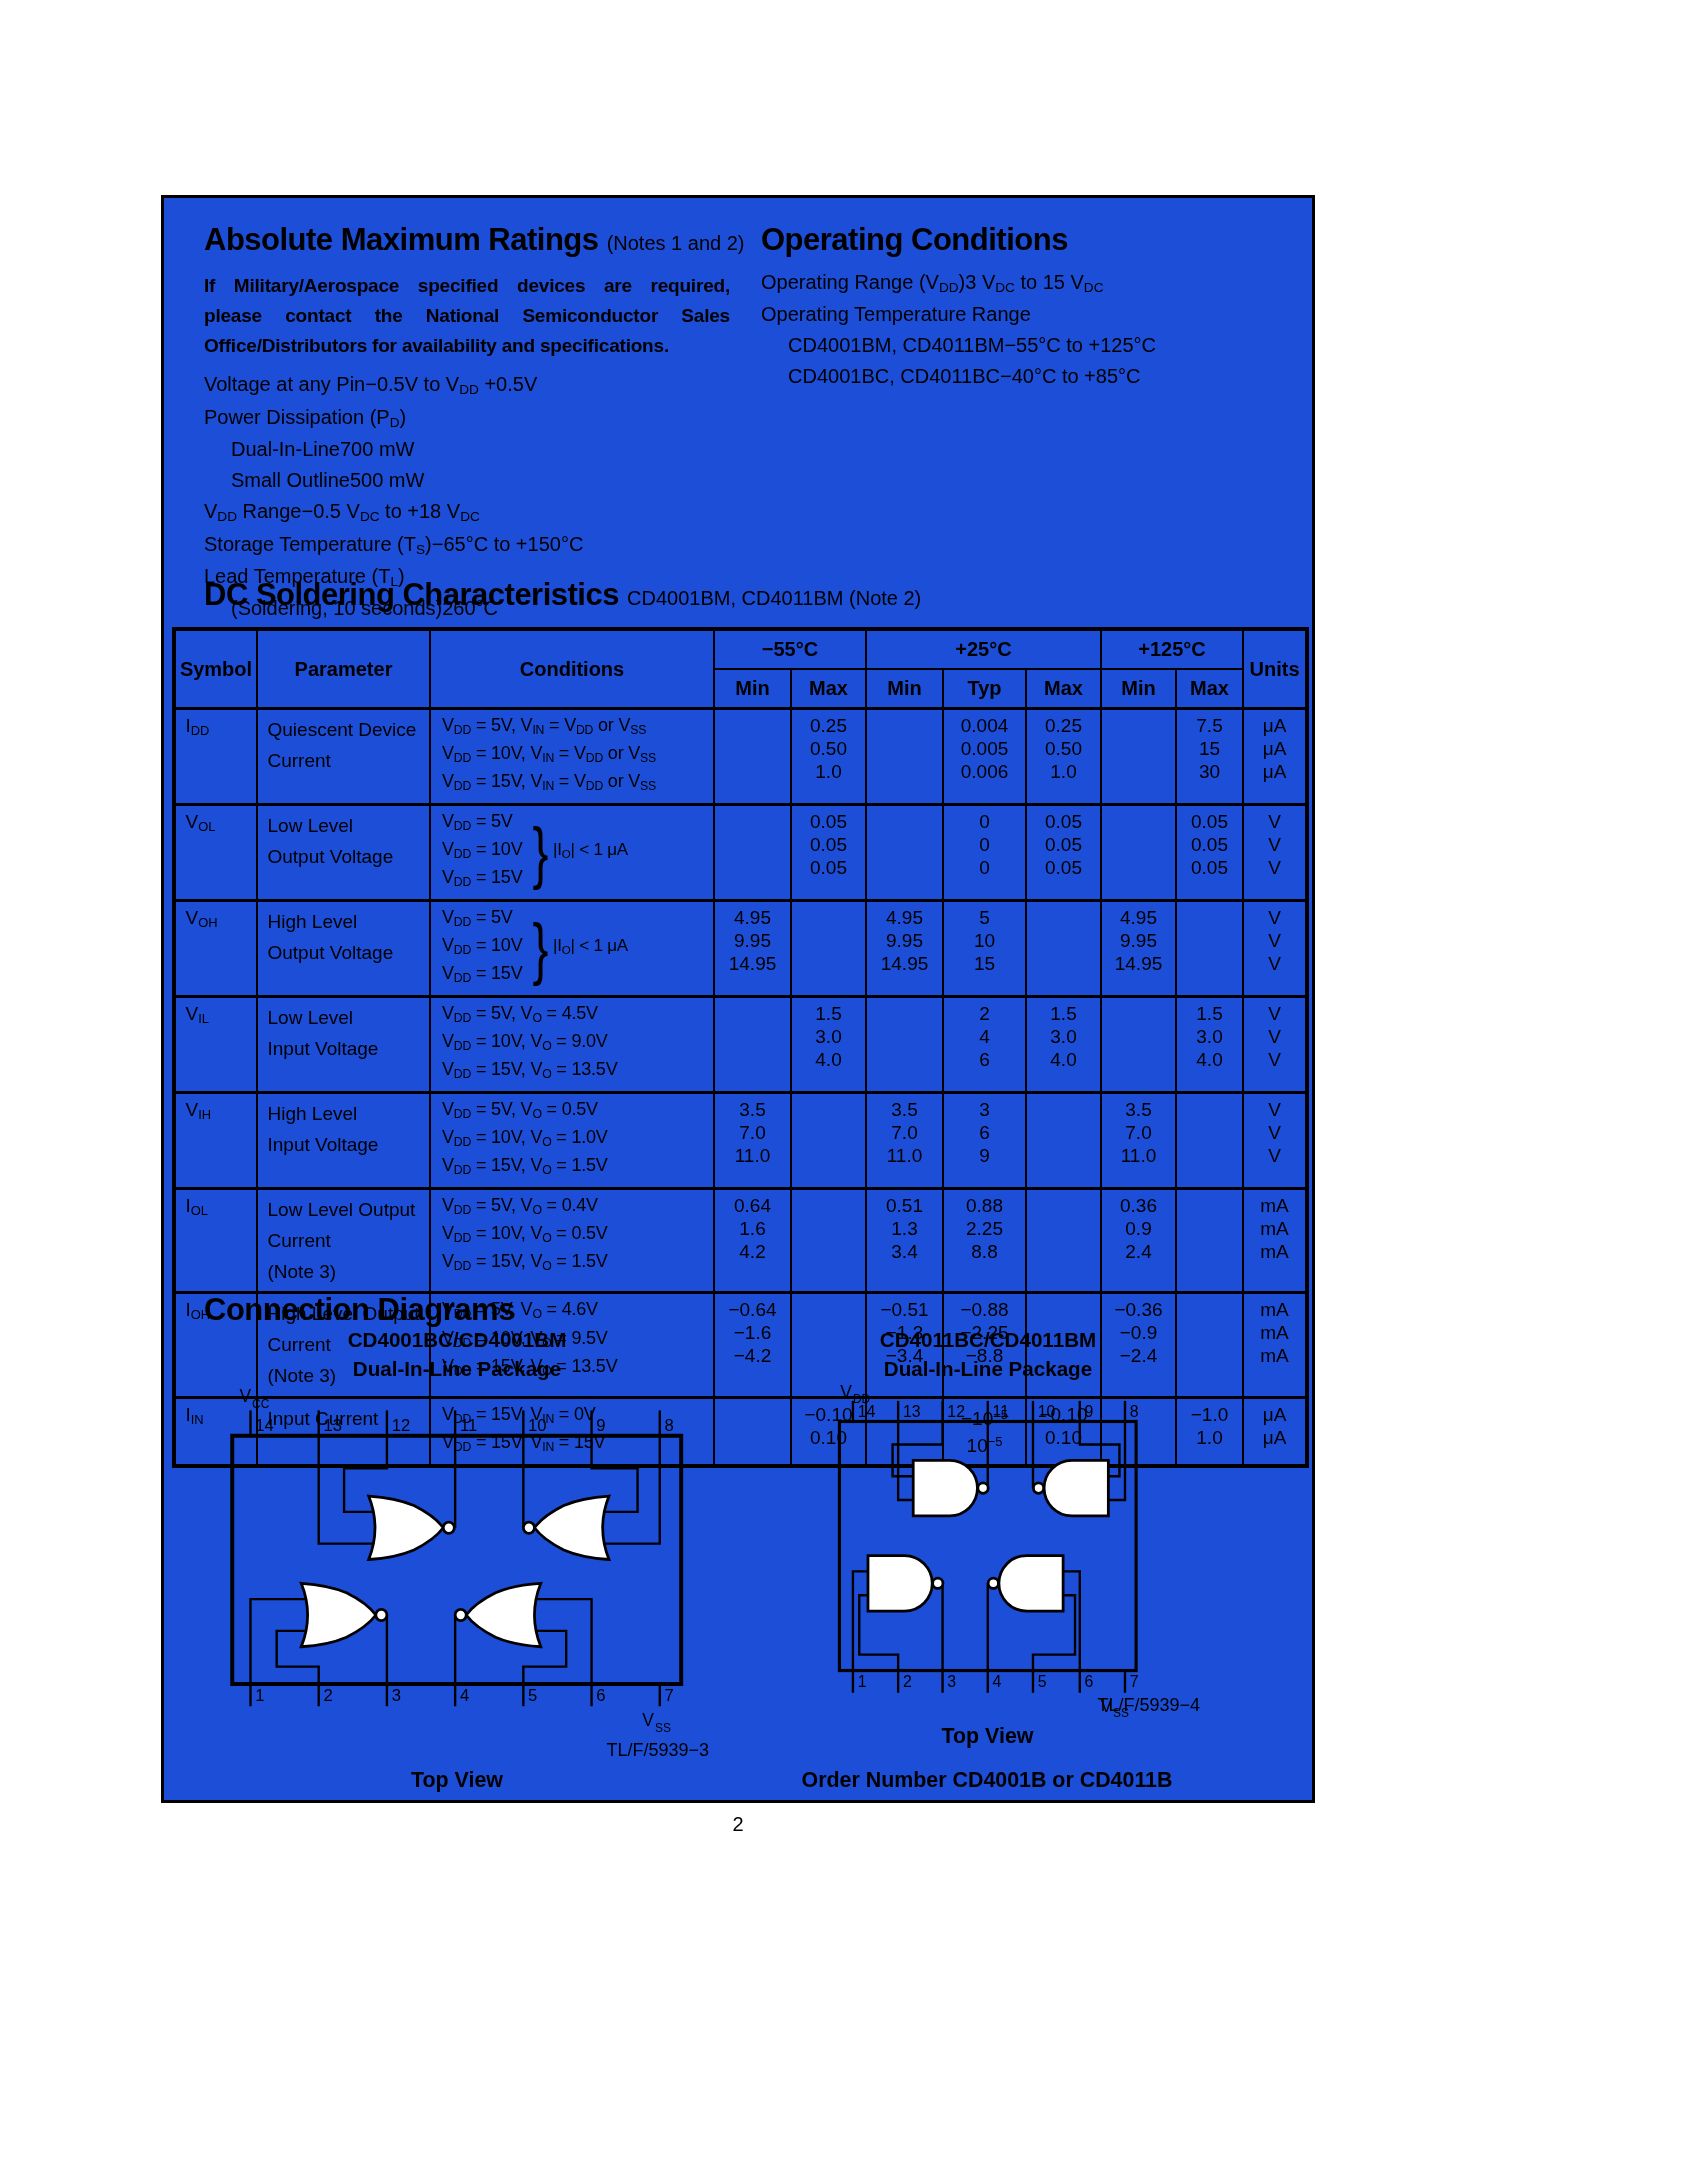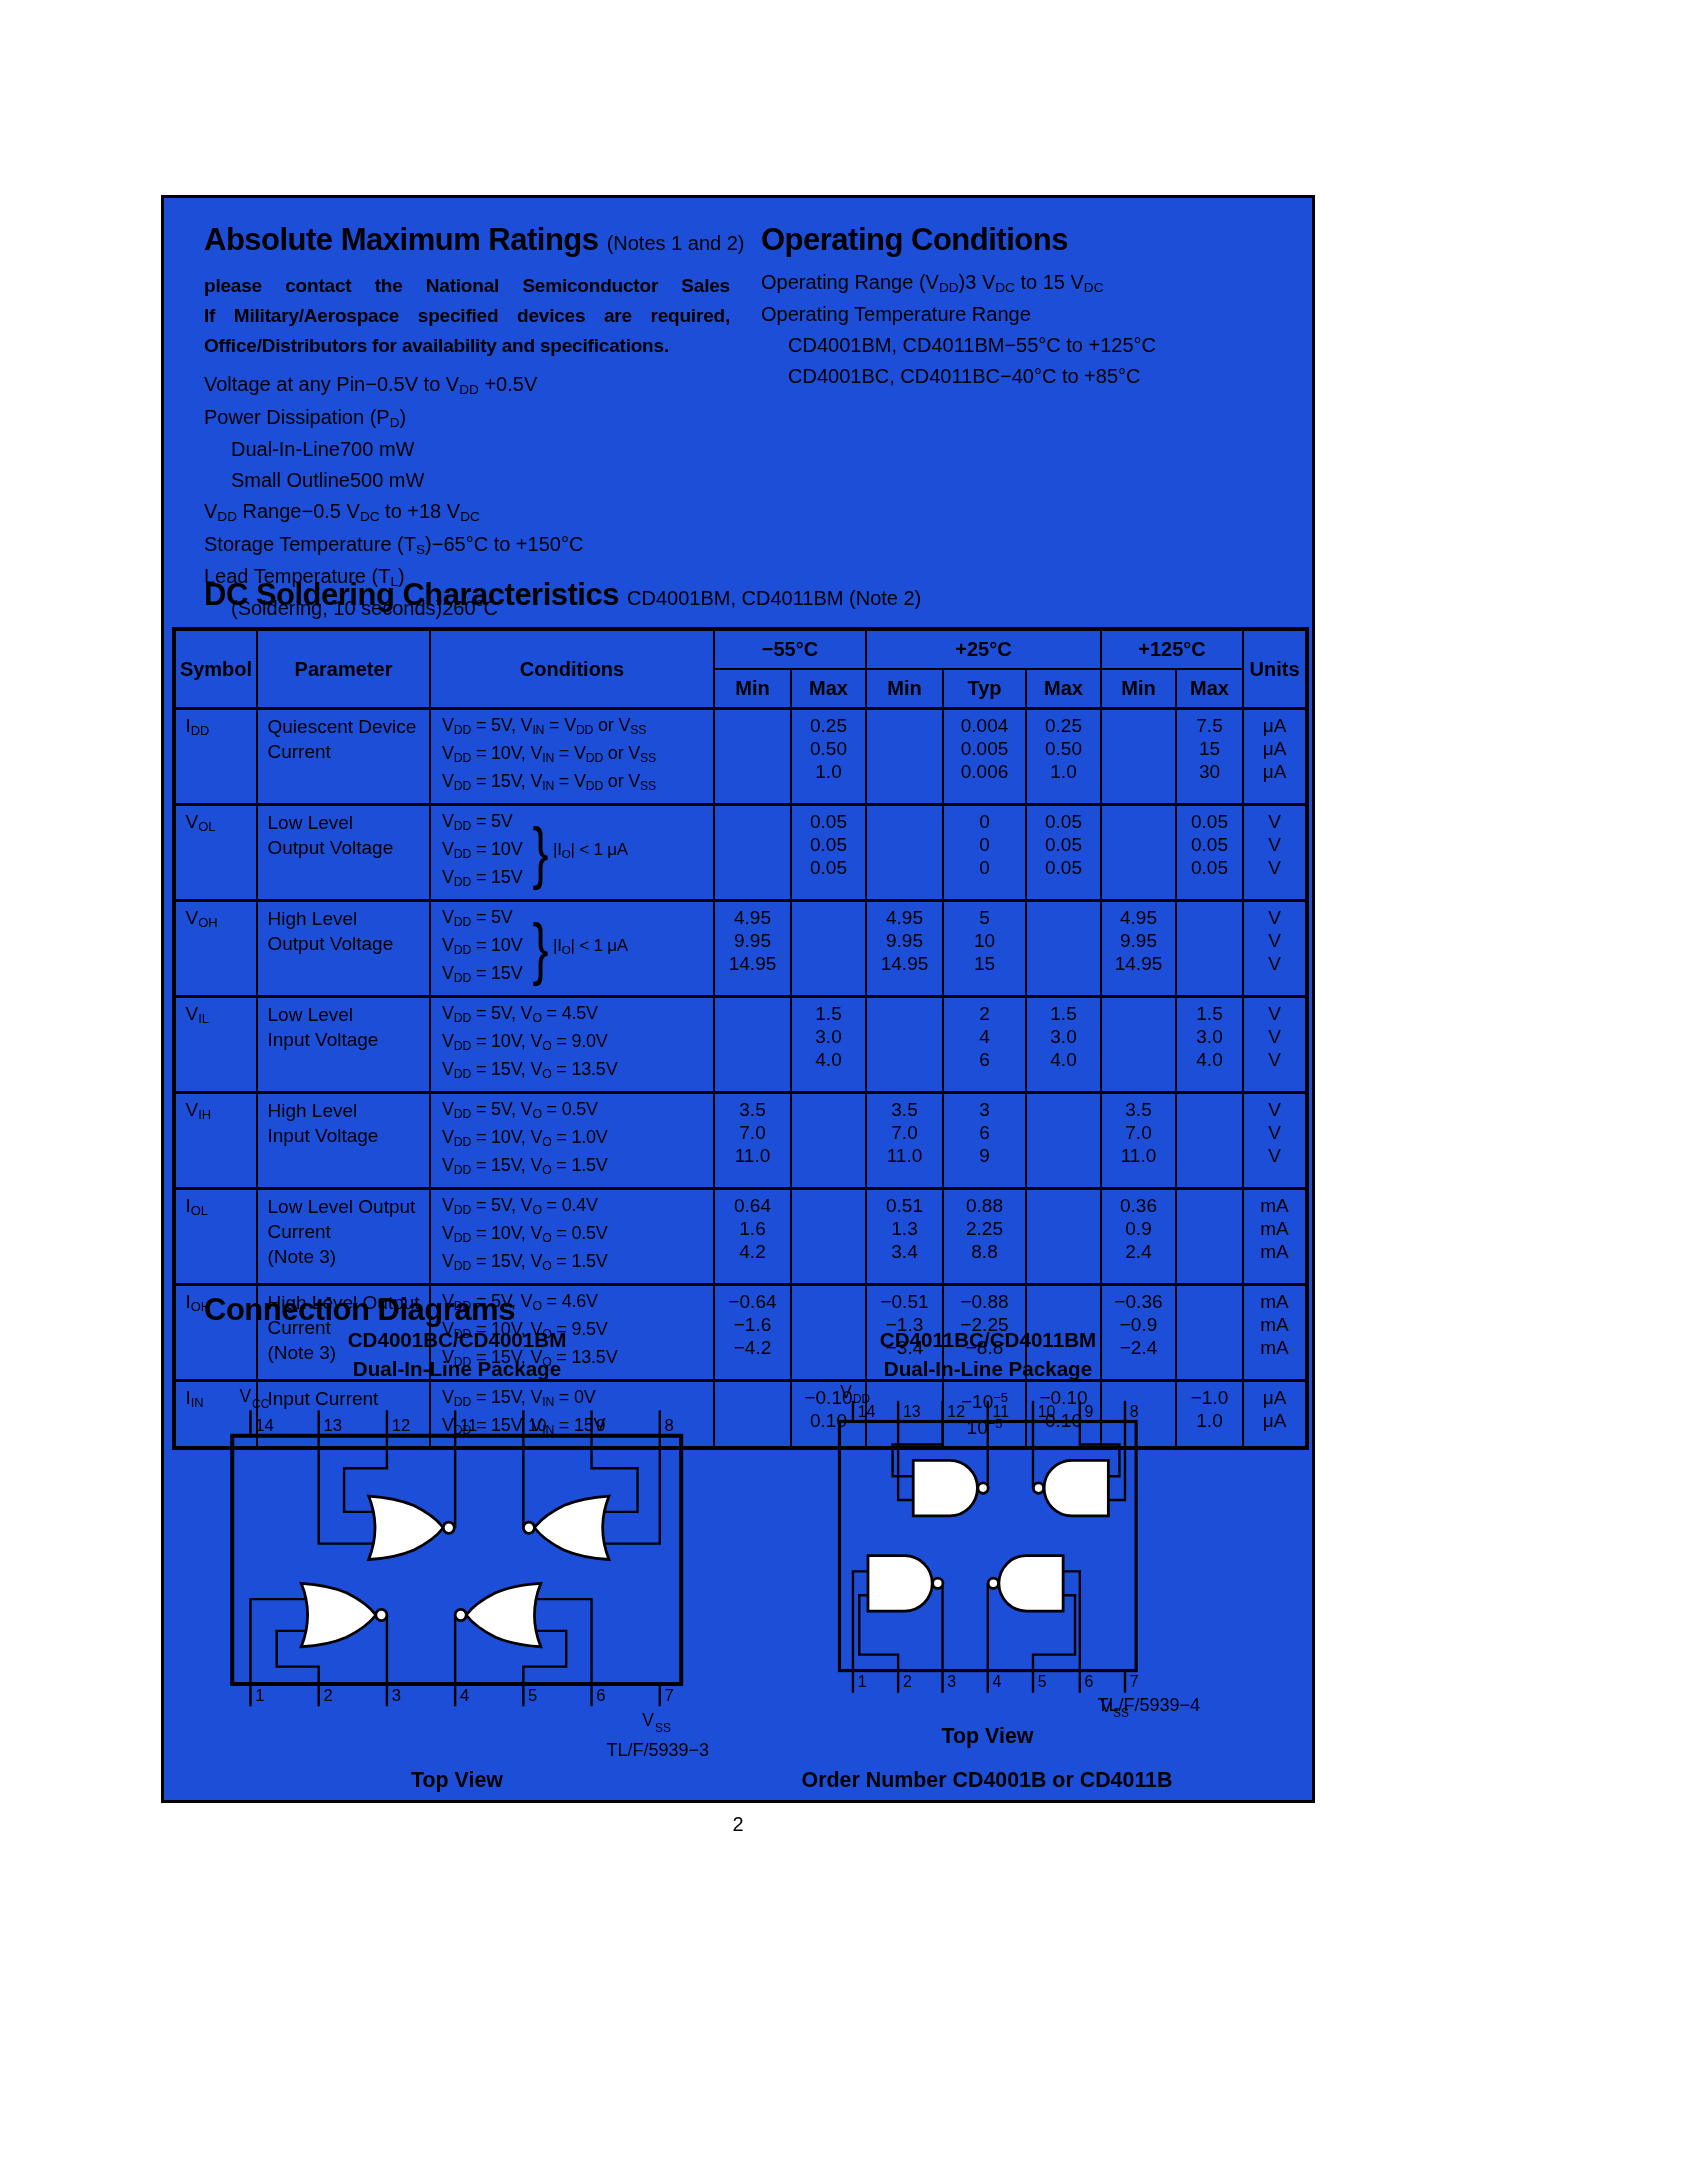--- a/index.html
+++ b/index.html
@@ -17,21 +17,21 @@
   .spec-row{display:flex;justify-content:flex-start;align-items:baseline;font-size:20px;margin-bottom:8px;white-space:nowrap;}
   .spec-row .indent{padding-left:27px;}
   .gap-top{margin-top:4.8px;}
   .dc-head{position:absolute;left:40px;top:379px;white-space:nowrap;}
   .dc-table{position:absolute;left:8px;top:429px;width:1132px;border-collapse:collapse;table-layout:fixed;border:4px solid #000;}
   .dc-table th,.dc-table td{border:2.4px solid #000;}
   .dc-table thead th{font-size:20px;font-weight:bold;height:35px;text-align:center;}
   .dc-table thead tr:last-child th{border-bottom:3.2px solid #000;}
   .dc-table tbody td{border-top:3.2px solid #000;}
   .c-sym{vertical-align:top;padding:4px 0 4.8px 9.5px;font-size:19px;line-height:23px;}
-  .c-par{vertical-align:top;padding:4px 0 4.8px 9.5px;font-size:19px;line-height:25px;}
+  .c-par{vertical-align:top;padding:4px 0 4.8px 9.5px;font-size:19px;line-height:31px;}
   .c-cond{vertical-align:top;padding:4px 0 4.8px 11px;font-size:18px;line-height:23px;letter-spacing:-0.2px;white-space:nowrap;overflow:hidden;}
   .c-num{vertical-align:top;padding:4px 1.6px 4.8px 1.6px;font-size:19px;line-height:23px;text-align:center;}
   .cond-flex{display:flex;align-items:center;}
   .brace{font-size:68px;font-weight:400;line-height:64px;margin:0 1.6px 0 6.4px;transform:scaleX(0.7);}
   .brace-note{font-size:17px;}
   .conn-head{position:absolute;left:40px;top:1094px;}
   .diag-header{position:absolute;font-weight:bold;font-size:20.6px;text-align:center;line-height:29px;}
   .dh-left{left:134px;top:1127px;width:318px;}
   .dh-right{left:665px;top:1127px;width:318px;}
   .diag-svg{position:absolute;}
@@ -51,22 +51,22 @@
   .svg-label{font-family:"Liberation Sans",sans-serif;}
 </style>
 </head>
 <body>
 
 <div class="page">
 
   <div class="col-left">
     <div class="sec-title"><span>Absolute Maximum Ratings</span> <span class="sec-note">(Notes 1 and 2)</span></div>
     <div class="intro">
+      <div class="jline">If Military/Aerospace specified devices are required,</div>
       <div class="jline">please contact the National Semiconductor Sales</div>
-      <div class="jline">If Military/Aerospace specified devices are required,</div>
       <div>Office/Distributors for availability and specifications.</div>
     </div>
     <div class="spec-list">
       <div class="spec-row">
           <span>Voltage at any Pin</span>
           <span>−0.5V to V<sub>DD</sub> +0.5V</span>
         </div>
       <div class="spec-row gap-top">
           <span>Power Dissipation (P<sub>D</sub>)</span>
           <span></span>

